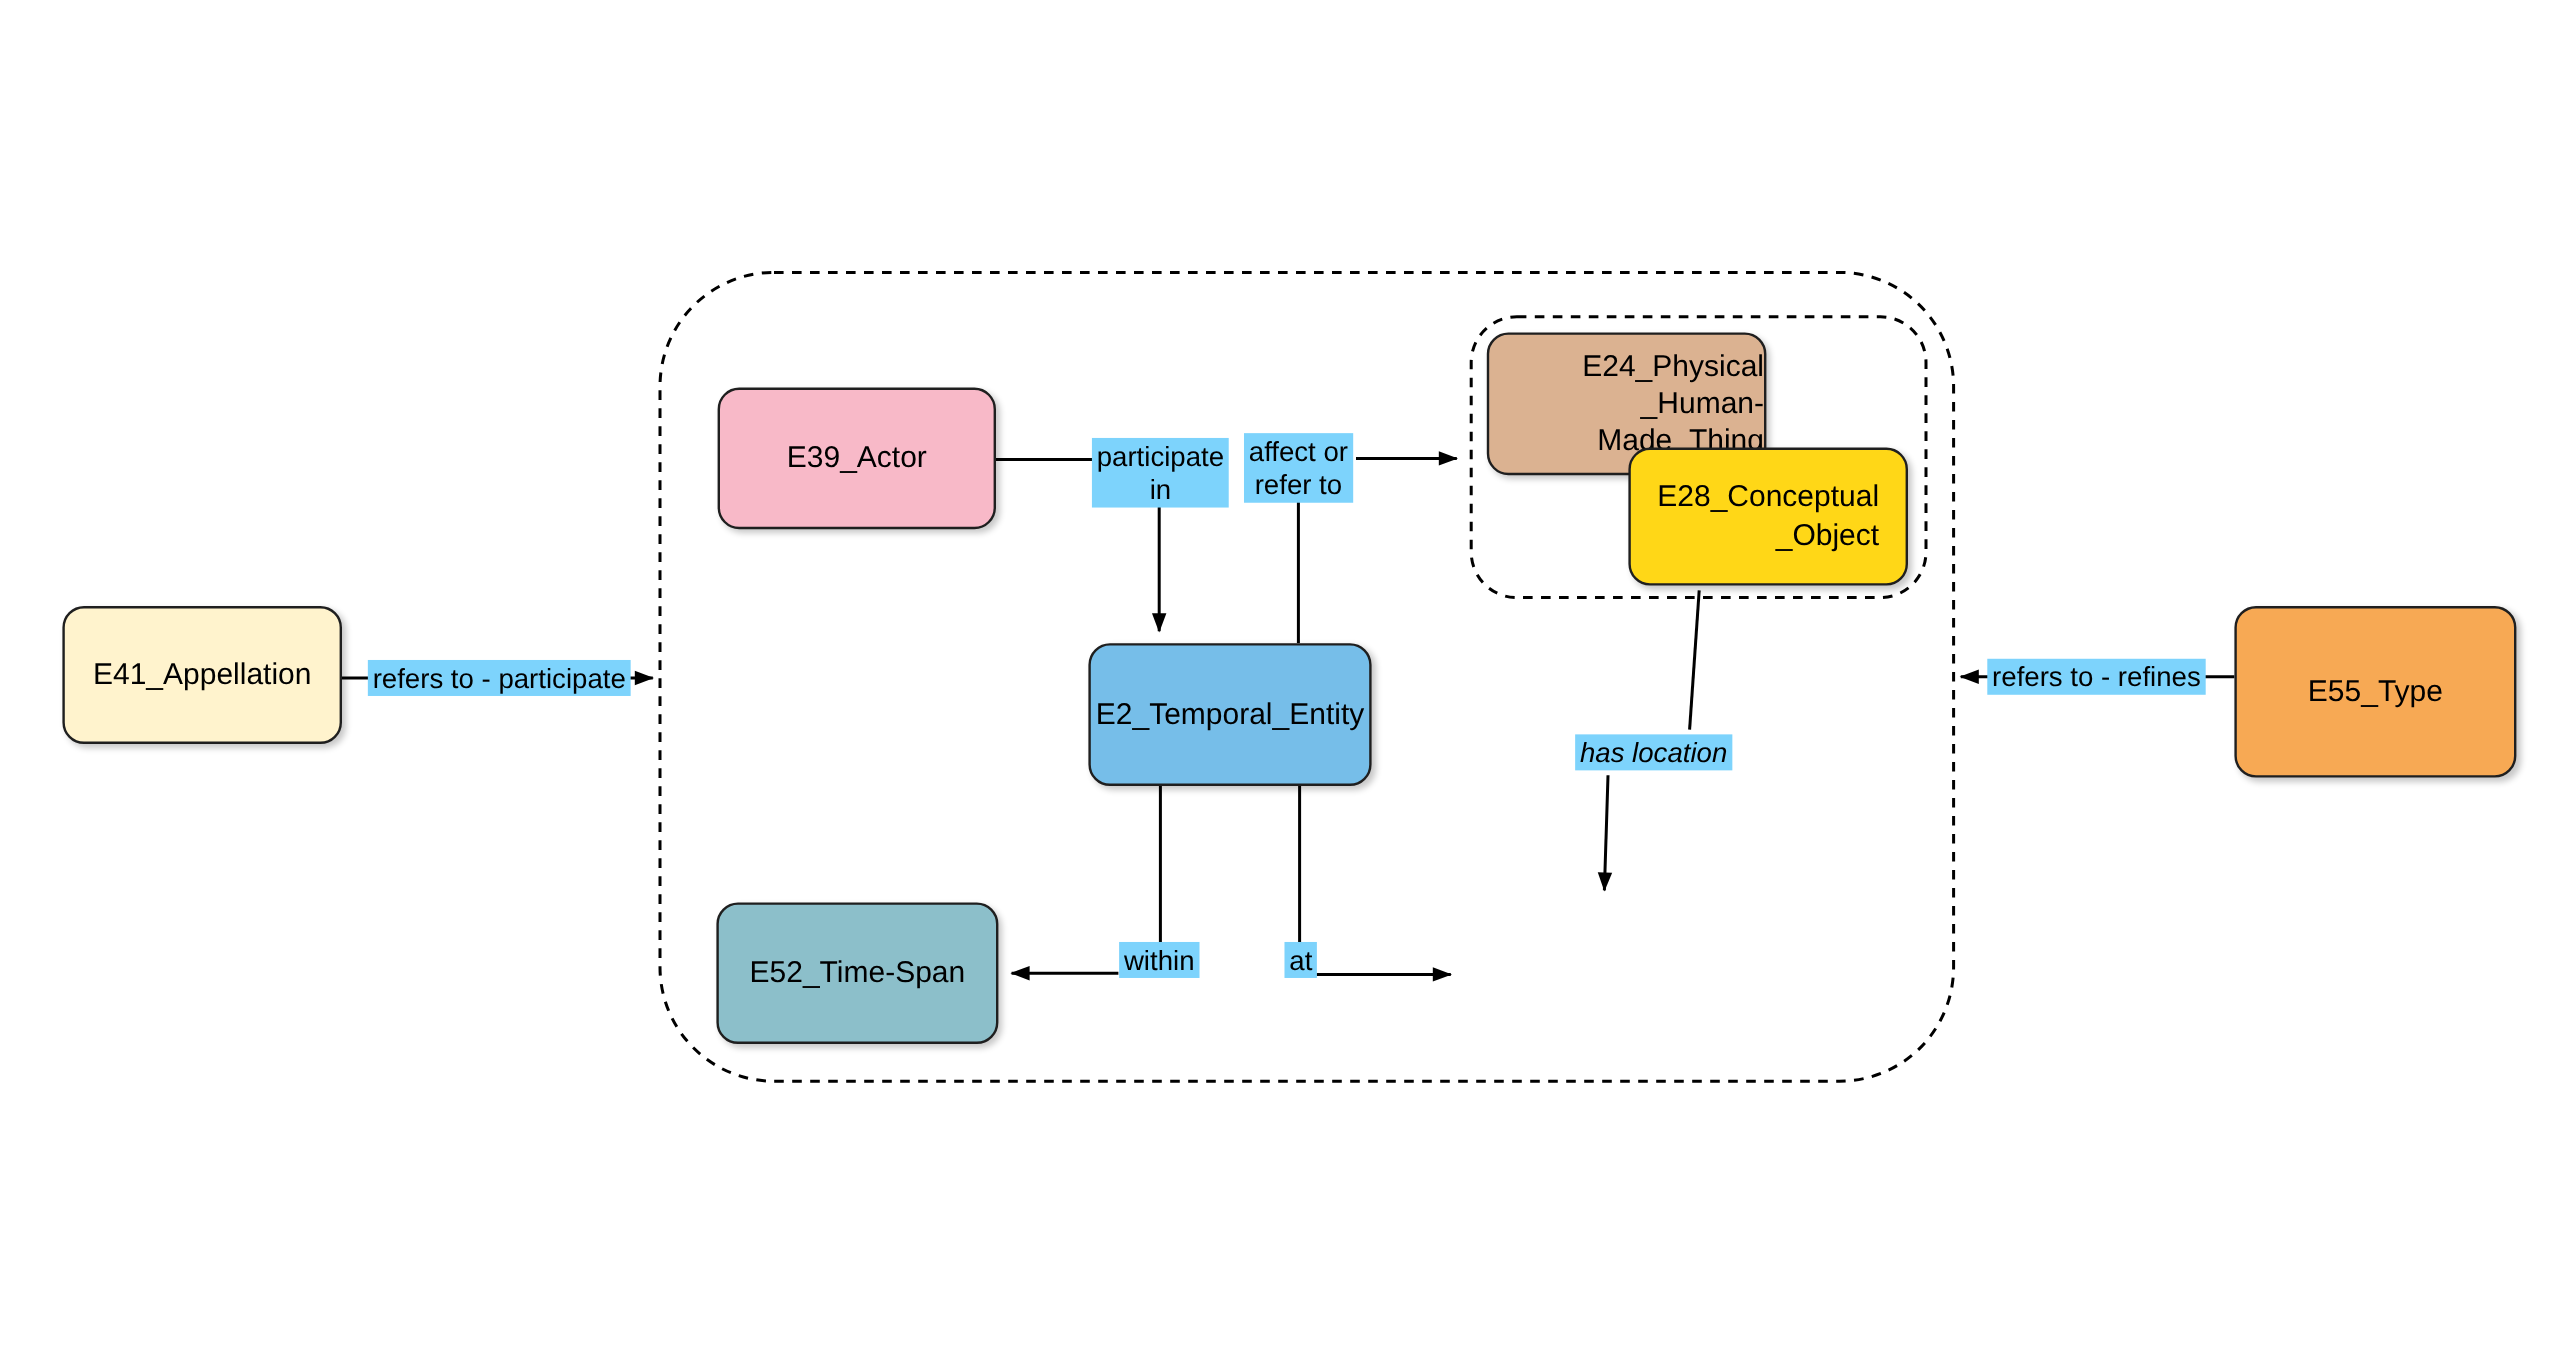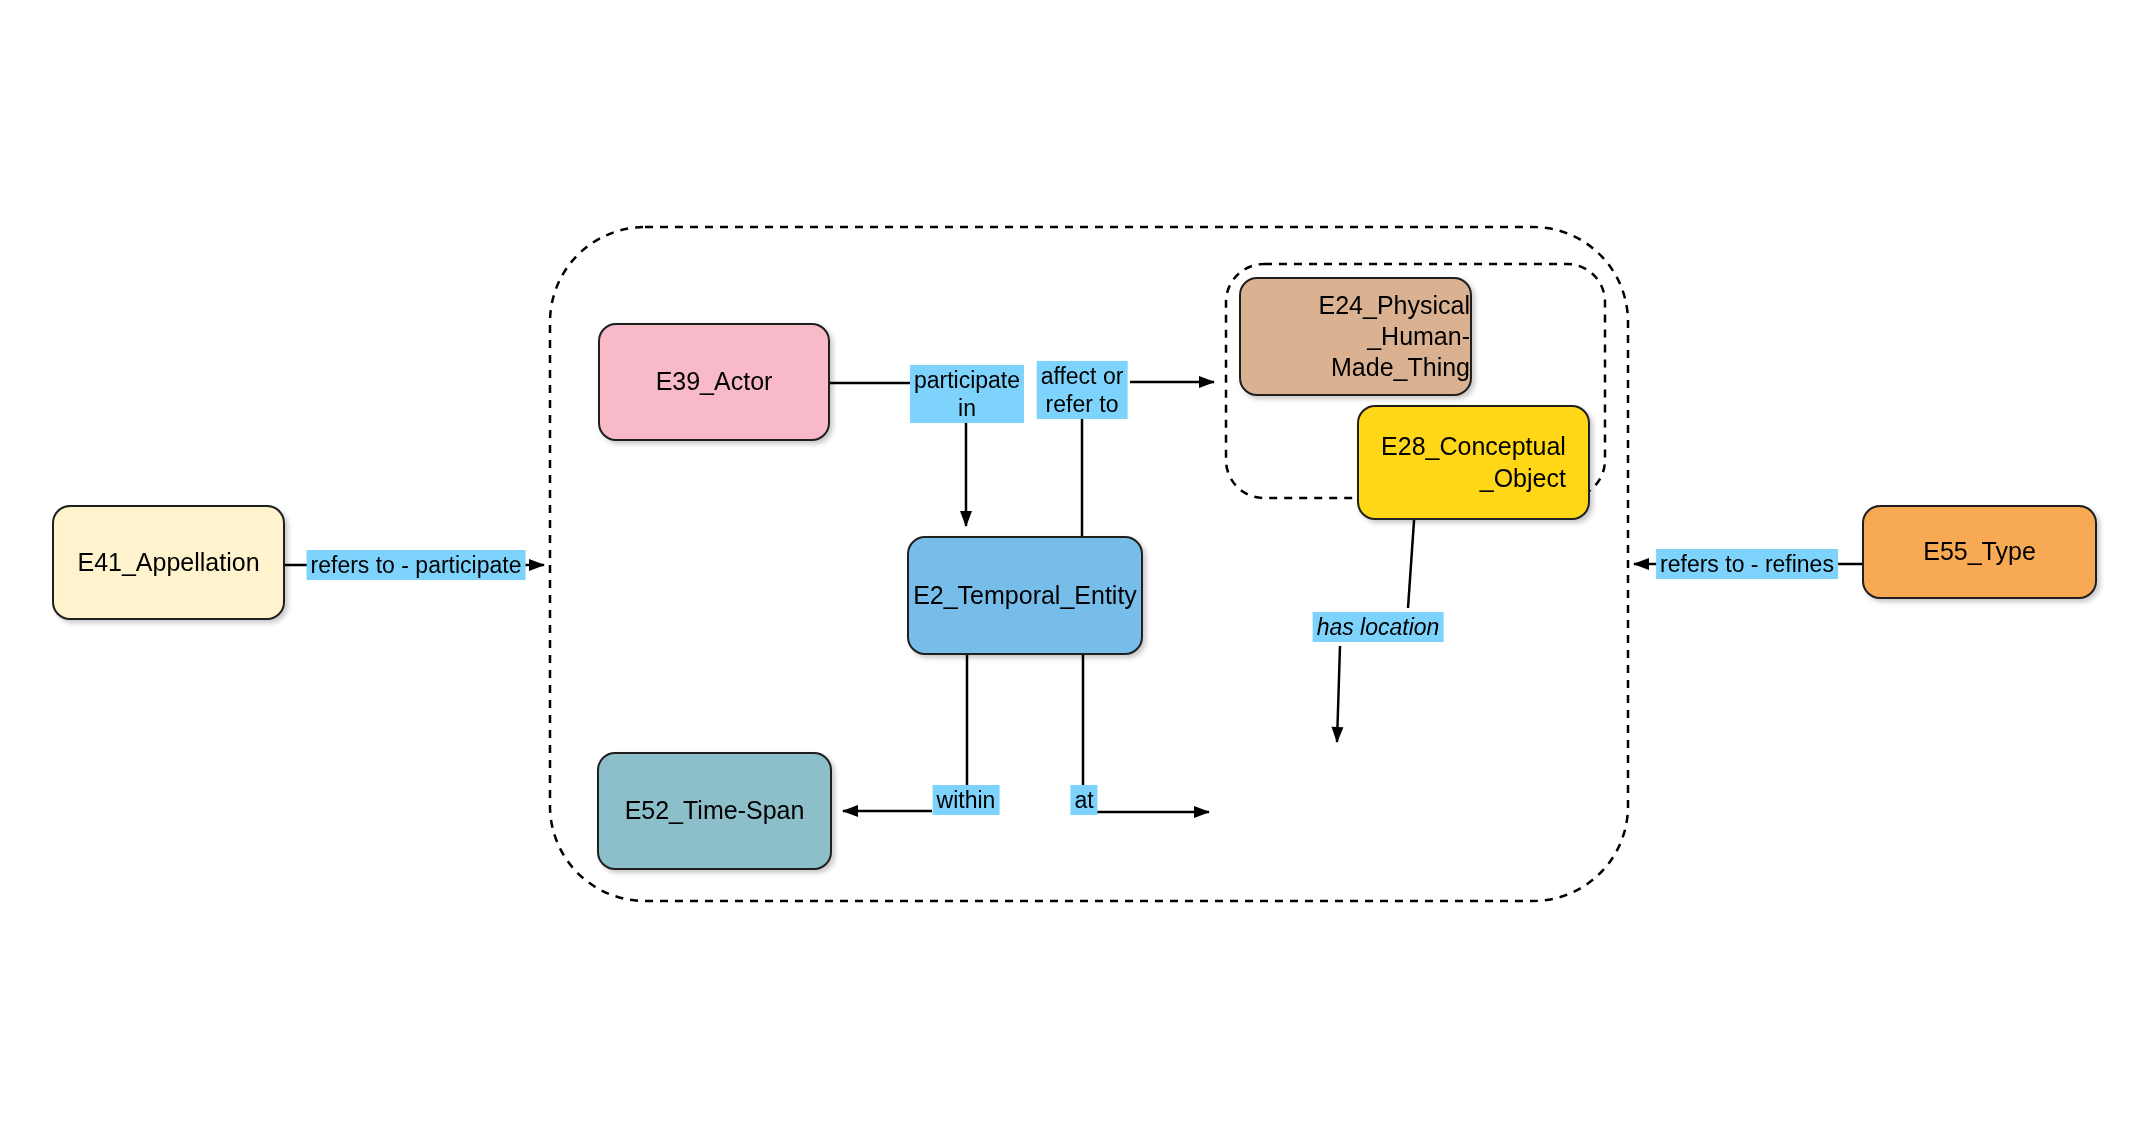--- a/index.html
+++ b/index.html
@@ -85,29 +85,29 @@
     <path d="M1340,646 L1337,742" stroke="#000000" stroke-width="2.5" fill="none" marker-end="url(#arrow)"></path>
   </svg>
 
   <div class="node" style="left: 52px; top: 505px; width: 233px; height: 115px; background: rgb(255, 243, 205);">E41_Appellation</div>
 
   <div class="node" style="left: 598px; top: 323px; width: 232px; height: 118px; background: rgb(248, 185, 200);">E39_Actor</div>
 
   <div class="node" style="left: 1239px; top: 277px; width: 233px; height: 119px; z-index: 1; background: rgb(219, 178, 145);">E24_Physical
 _Human-Made_Thing</div>
 
-  <div class="node" style="left: 1357px; top: 373px; width: 233px; height: 115px; z-index: 2; background: rgb(255, 215, 23); margin-top: 32px;">E28_Conceptual
+  <div class="node" style="left: 1357px; top: 373px; width: 233px; height: 115px; z-index: 2; background: rgb(255, 215, 23);">E28_Conceptual
 _Object</div>
 
   <div class="node" style="left: 907px; top: 536px; width: 236px; height: 119px; background: rgb(118, 190, 233);">E2_Temporal_Entity</div>
 
   <div class="node" style="left: 597px; top: 752px; width: 235px; height: 118px; background: rgb(140, 191, 202);">E52_Time-Span</div>
 
 
-  <div class="node" style="left: 1862px; top: 505px; width: 235px; height: 94px; background: rgb(247, 169, 84);">E55_Type</div>
+  <div class="node" style="left: 1862px; top: 505px; width: 235px; height: 143px; background: rgb(247, 169, 84);">E55_Type</div>
 
   <div class="edge-label" style="left:416px; top:565px;">refers to - participate</div>
 
   <div class="edge-label" style="left:967px; top:394px;">participate
 in</div>
 
   <div class="edge-label" style="left:1082px; top:390px;">affect or
 refer to</div>
 
   <div class="edge-label" style="left:1378px; top:627px;font-style:italic;">has location</div>

